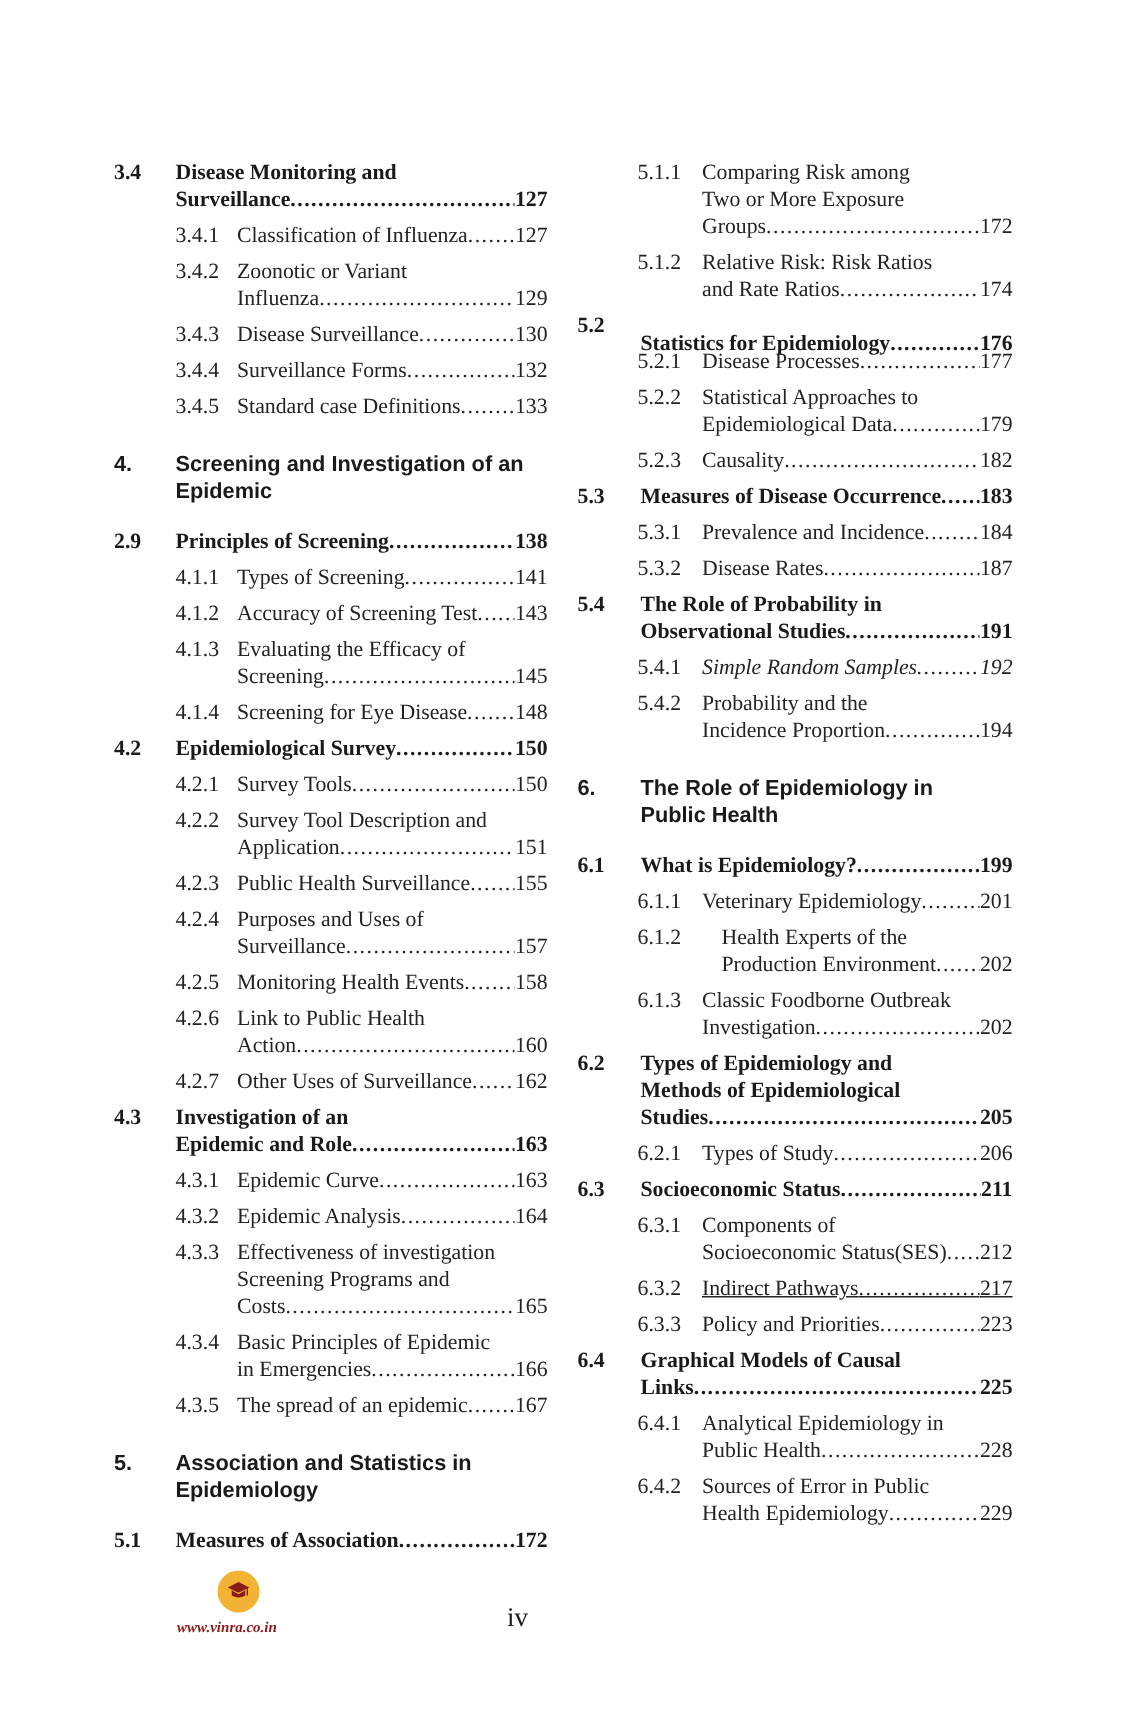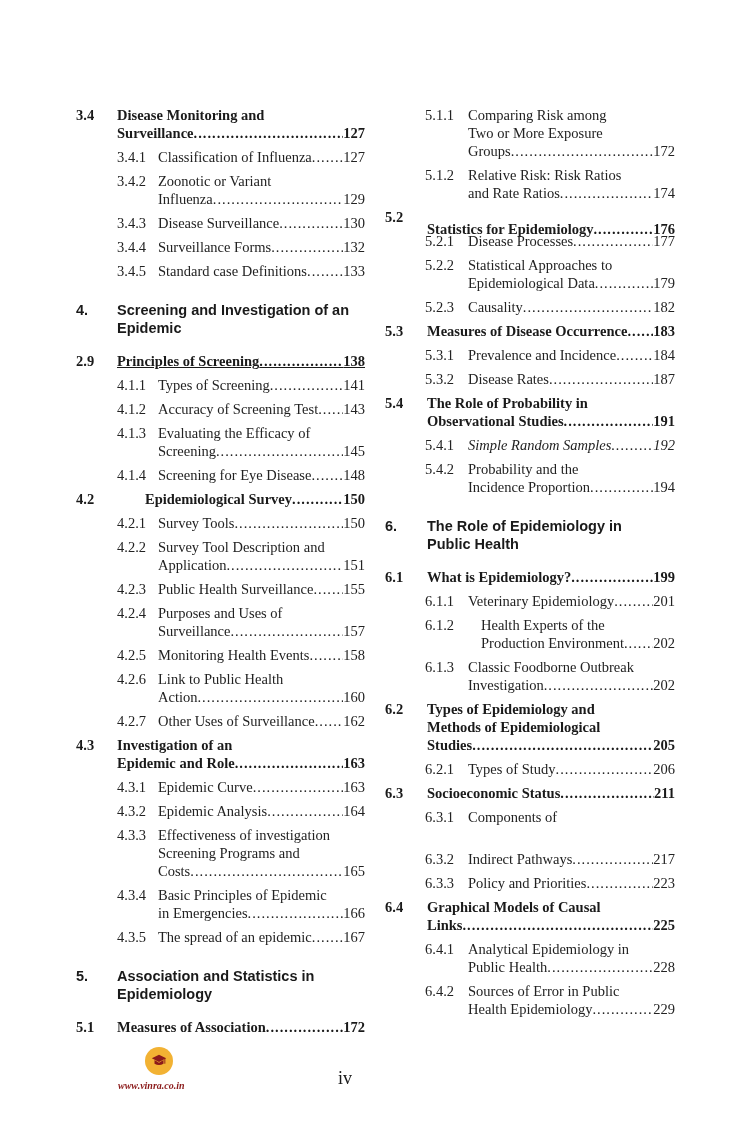--- a/index.html
+++ b/index.html
@@ -102,21 +102,21 @@
         <div class="line">
           <span class="t">Screening and Investigation of an</span>
         </div>
         <div class="line">
           <span class="t">Epidemic</span>
         </div>
       </div>
     </div>
     <div class="entry sec" style="top: 352px; left: 76px; width: 289px;">
       <span class="num">2.9</span>
-      <div class="txt" style="left: 41px; right: 0px; text-decoration: underline;">
+      <div class="txt" style="left: 41px; right: 0px;">
         <div class="line">
           <span class="t">Principles of Screening</span>
           <span class="dots"></span>
           <span class="pg">138</span>
         </div>
       </div>
     </div>
     <div class="entry sub" style="top: 376px; left: 117px; width: 248px;">
       <span class="num">4.1.1</span>
       <div class="txt" style="left: 41px; right: 0px;">
@@ -155,21 +155,21 @@
       <div class="txt" style="left: 41px; right: 0px;">
         <div class="line">
           <span class="t">Screening for Eye Disease</span>
           <span class="dots"></span>
           <span class="pg">148</span>
         </div>
       </div>
     </div>
     <div class="entry sec" style="top: 490px; left: 76px; width: 289px;">
       <span class="num">4.2</span>
-      <div class="txt" style="left: 41px; right: 0px; margin-left: 28px;">
+      <div class="txt" style="left: 41px; right: 0px;">
         <div class="line">
           <span class="t">Epidemiological Survey</span>
           <span class="dots"></span>
           <span class="pg">150</span>
         </div>
       </div>
     </div>
     <div class="entry sub" style="top: 514px; left: 117px; width: 248px;">
       <span class="num">4.2.1</span>
       <div class="txt" style="left: 41px; right: 0px;">
@@ -574,25 +574,30 @@
           <span class="pg">211</span>
         </div>
       </div>
     </div>
     <div class="entry sub" style="top: 808px; left: 45px; width: 250px;">
       <span class="num">6.3.1</span>
       <div class="txt" style="left: 43px; right: 0px;">
         <div class="line">
           <span class="t">Components of</span>
         </div>
+        <div class="line">
+          <span class="t">Socioeconomic Status(SES)</span>
+          <span class="dots"></span>
+          <span class="pg">212</span>
+        </div>
       </div>
     </div>
     <div class="entry sub" style="top: 850px; left: 45px; width: 250px;">
       <span class="num">6.3.2</span>
-      <div class="txt" style="left: 43px; right: 0px;">
+      <div class="txt" style="left: 43px; right: 0px; text-decoration: underline;">
         <div class="line">
           <span class="t">Indirect Pathways</span>
           <span class="dots"></span>
           <span class="pg">217</span>
         </div>
       </div>
     </div>
     <div class="entry sub" style="top: 874px; left: 45px; width: 250px;">
       <span class="num">6.3.3</span>
       <div class="txt" style="left: 43px; right: 0px;">

